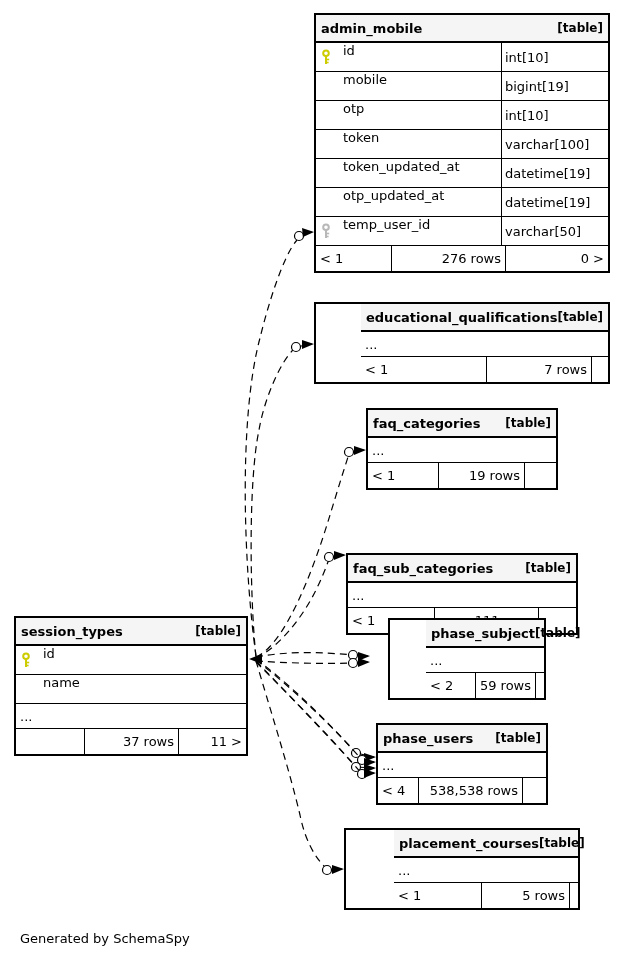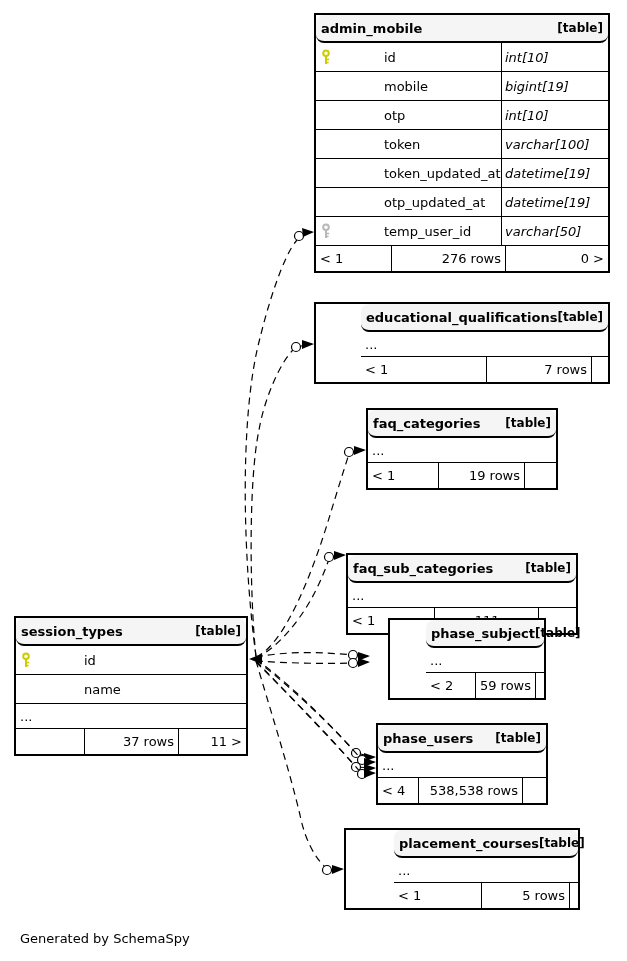--- a/index.html
+++ b/index.html
@@ -11,30 +11,30 @@
     overflow:hidden;
   }
   .tbl {
     position:absolute; background:#fff;
     border:2px solid #000; box-sizing:border-box;
     z-index:1;
   }
   .tbl-head {
     height:28px; background:var(--header-bg,#f5f5f5);
     display:flex; align-items:center; justify-content:space-between;
-    padding:0 5px; border-bottom:2px solid #000; box-sizing:border-box;border-radius:8px;
+    padding:0 5px; border-bottom:2px solid #000; box-sizing:border-box;
   }
   .tbl-title { font-weight:bold; font-size:13px; white-space:nowrap; }
   .tbl-tag { font-size:12px; font-weight:bold; white-space:nowrap; }
   .crow {
     display:flex; height:29px; box-sizing:border-box;
     border-bottom:1px solid #000; align-items:stretch; font-size:13px;
   }
-  .crow .name { flex:1; display:flex; align-items:center; padding-left:5px;gap:41px; }
-  .crow .type { width:107px; border-left:1px solid #000; display:flex; align-items:center; padding-left:3px; box-sizing:border-box;font-style:italic; }
+  .crow .name { flex:1; display:flex; padding-left:5px; }
+  .crow .type { width:107px; border-left:1px solid #000; display:flex; align-items:center; padding-left:3px; box-sizing:border-box; }
   .keyslot { width:22px; display:inline-flex; align-items:center; flex:0 0 22px; }
   .keyslot svg { display:block; }
   .pk { color:var(--pk-color,#cccc00); }
   .fk { color:var(--fk-color,#b8b8b8); }
   .erow {
     height:25px; border-bottom:1px solid #000; box-sizing:border-box;
     display:flex; align-items:center; padding-left:4px; font-size:13px;
   }
   .frow { height:25px; display:flex; font-size:13px; box-sizing:border-box; }
   .fc { display:flex; align-items:center; padding:0 4px; box-sizing:border-box; white-space:nowrap; }

